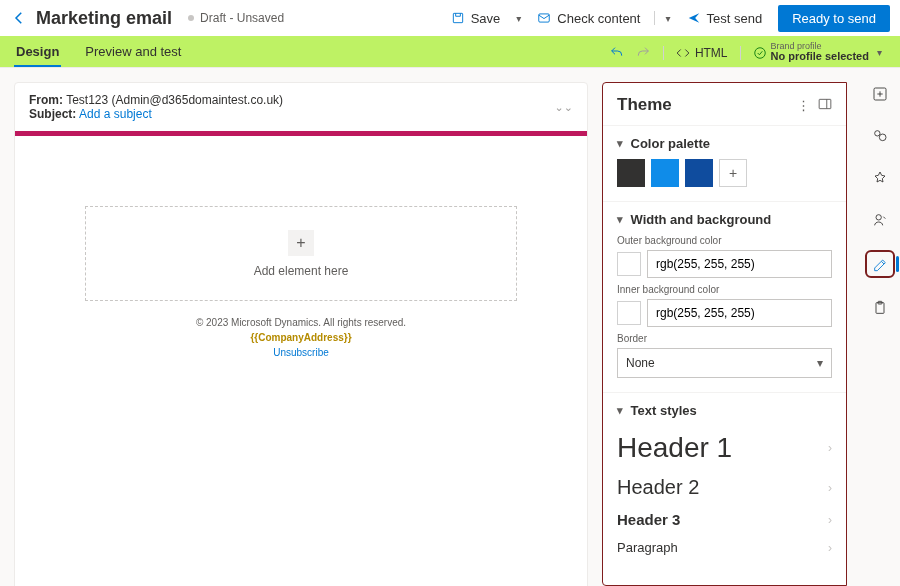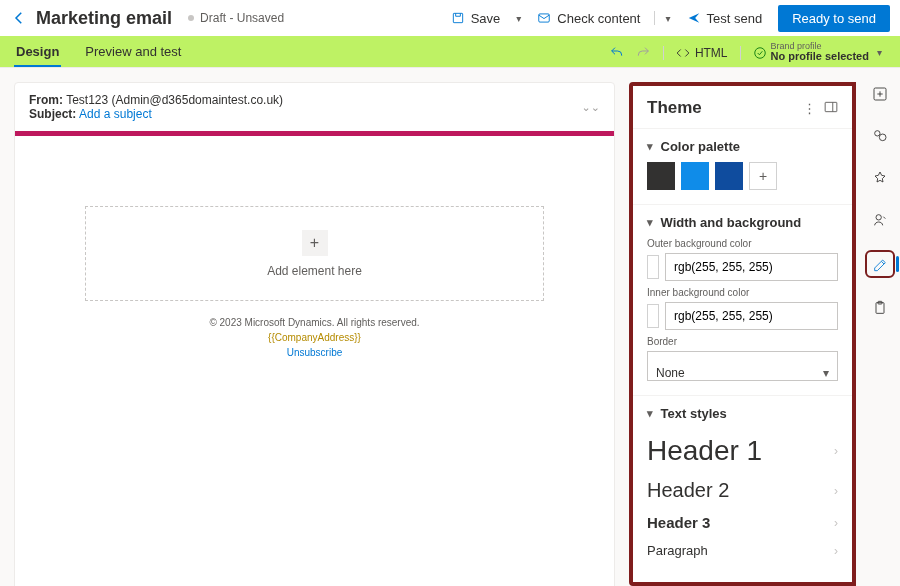--- a/index.html
+++ b/index.html
@@ -37,39 +37,39 @@
   .canvas-col { flex: 1; padding: 14px 14px 0 14px; overflow: hidden; }
   .canvas { background: #fff; border: 1px solid #edebe9; border-radius: 4px; height: 520px; padding: 0; position: relative; }
   .canvas-head { padding: 10px 14px; border-bottom: 5px solid #be185d; font-size: 12px; display: flex; justify-content: space-between; }
   .canvas-head .meta { flex: 1; }
   .canvas-head strong { font-weight: 600; }
   .subject-link { color: #0078d4; cursor: pointer; }
   .collapse-ic { color: #a19f9d; cursor: pointer; font-size: 11px; align-self: center; }
   .drop-zone { margin: 70px 70px 0; border: 1px dashed #c8c6c4; height: 95px; display: flex; flex-direction: column; align-items: center; justify-content: center; color: #605e5c; font-size: 12px; }
   .plus-box { width: 26px; height: 26px; background: #f3f2f1; display: flex; align-items: center; justify-content: center; font-size: 16px; color: #605e5c; margin-bottom: 8px; }
   .footer-txt { text-align: center; font-size: 10px; margin-top: 14px; color: #605e5c; line-height: 1.5; }
-  .footer-txt .gold { color: #b58b00; }
+  .footer-txt .gold { color: #b58b00; font-weight: bold; }
   .footer-txt .unsub { color: #0078d4; cursor: pointer; }
 
   
-  .theme-panel { width: 227px; margin: 14px 4px 0 0; background: #fff; border: 4px solid #7f1d1d; border-radius: 4px 0 0 4px; overflow-y: auto; }
+  .theme-panel { width: 245px; margin: 14px 13px 0 0; background: #fff; border: 1px solid #7f1d1d; border-radius: 4px 0 0 4px; overflow-y: auto; }
   .theme-head { padding: 12px 14px 10px; display: flex; align-items: center; }
   .theme-head h2 { font-size: 17px; font-weight: 600; flex: 1; }
   .dots-ic, .expand-ic { color: #605e5c; margin-left: 8px; cursor: pointer; }
   .section { border-top: 1px solid #f3f2f1; padding: 10px 14px 14px; }
   .sec-hdr { display: flex; align-items: center; gap: 8px; font-size: 13px; font-weight: 600; cursor: pointer; margin-bottom: 8px; }
   .sec-chev { font-size: 11px; color: #605e5c; }
   .swatches { display: flex; gap: 6px; }
   .swatch { width: 28px; height: 28px; cursor: pointer; }
   .add-sw { width: 28px; height: 28px; border: 1px solid #d1d1d1; display: flex; align-items: center; justify-content: center; color: #605e5c; cursor: pointer; font-size: 14px; }
   .field-lbl { font-size: 10px; color: #605e5c; margin: 6px 0 4px; }
   .color-row { display: flex; gap: 6px; align-items: center; }
   .color-box { width: 24px; height: 24px; border: 1px solid #d1d1d1; background: #fff; cursor: pointer; }
   .text-inp { flex: 1; height: 28px; border: 1px solid #c8c6c4; padding: 0 8px; font-size: 12px; }
-  .select-inp { width: 100%; height: 30px; border: 1px solid #c8c6c4; background: #fff; padding: 0 8px; display: flex; align-items: flex-end; justify-content: space-between; font-size: 12px; cursor: pointer; }
+  .select-inp { width: 100%; height: 30px; border: 1px solid #c8c6c4; background: #fff; padding: 0 8px; display: flex; align-items: center; justify-content: space-between; font-size: 12px; cursor: pointer; }
   .ts-row { display: flex; align-items: center; justify-content: space-between; padding: 6px 0; cursor: pointer; }
   .ts-h1 { font-size: 28px; font-weight: 400; }
   .ts-h2 { font-size: 20px; font-weight: 400; }
   .ts-h3 { font-size: 15px; font-weight: 600; }
   .ts-p  { font-size: 13px; }
   .ts-chev { color: #c8c6c4; font-size: 12px; }
 
   
   .rail { width: 40px; display: flex; flex-direction: column; align-items: center; padding-top: 14px; gap: 18px; background: #faf9f8; }
   .rail-btn { width: 24px; height: 24px; display: flex; align-items: center; justify-content: center; cursor: pointer; color: #323130; }

